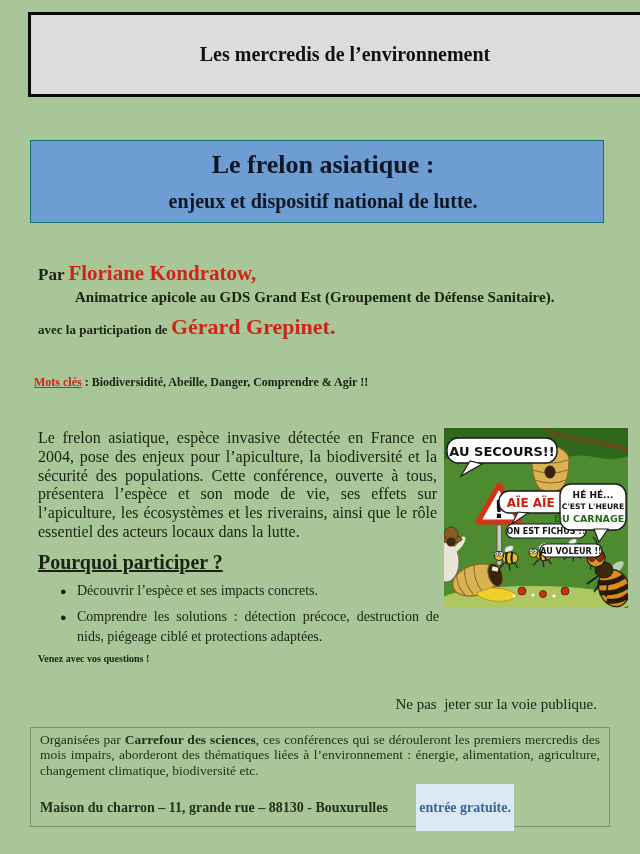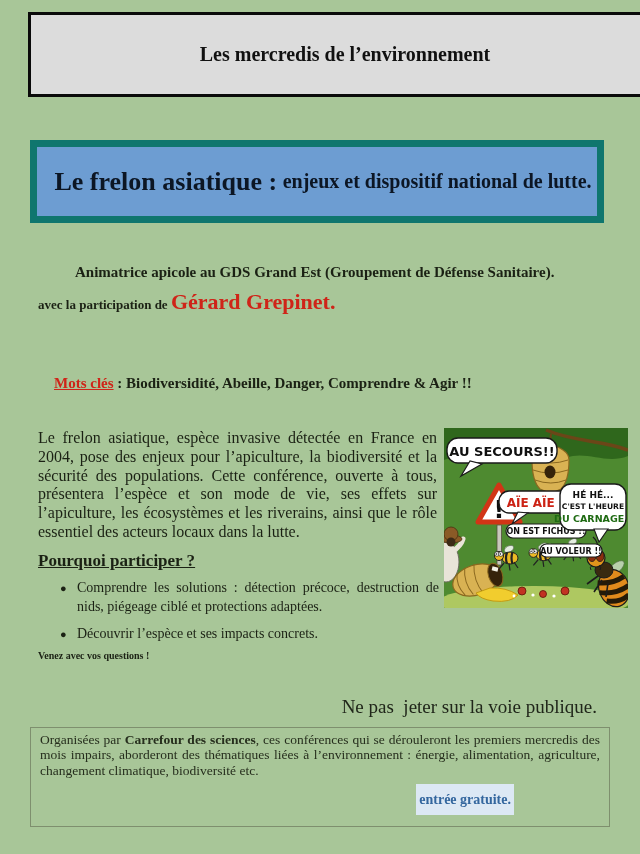--- a/index.html
+++ b/index.html
@@ -19,72 +19,72 @@
     display:flex; flex-direction:column; align-items:center; justify-content:space-evenly;
     color:#111;
   }
   .header-line1 { font-size:20px; font-weight:bold; }
   .header-line2 { font-size:25px; font-weight:bold; }
 
   
   .title-box {
     position:absolute; left:30px; top:140px; width:574px; height:83px; box-sizing:border-box;
     background: var(--title-box-bg, #6d9dd2);
-    border:7px solid #0f766e;
-    display:flex; flex-direction:row; align-items:center; justify-content:space-evenly;
+    border:1px solid #0f766e;
+    display:flex; flex-direction:column; align-items:center; justify-content:space-evenly;
     color:#0c1624;
     padding-left:12px;
   }
   .title-line1 { font-size:26px; font-weight:bold; }
   .title-line2 { font-size:20px; font-weight:bold;text-align:center; }
 
   
   .speakers { position:absolute; left:38px; top:261px; width:570px; }
   .par-line { font-size:17px; font-weight:bold; }
   .speaker-name { font-size:21px; font-weight:bold; color:var(--accent-red, #cf2418); }
   .speaker-role { margin:3px 0 0 37px; font-size:15px; font-weight:bold; }
   .participation-line { margin-top:8px; font-size:13px; font-weight:bold; }
   .guest-name { font-size:22px; font-weight:bold; color:var(--accent-red, #cf2418); }
 
   
-  .keywords { position:absolute; left:54px; top:375px; font-size:15px; font-weight:bold;text-align:center; }
+  .keywords { position:absolute; left:34px; top:375px; font-size:12px; font-weight:bold;text-align:center; }
   .kw-label { color:var(--accent-red, #cf2418); text-decoration:underline; }
 
   
   .content-col { position:absolute; left:38px; top:429px; width:567px; }
   .intro { width:399px; font-size:16px; line-height:18.8px; text-align:justify; }
-  .why-heading { margin-top:9px; font-size:17px; font-weight:bold; text-decoration:underline; }
+  .why-heading { margin-top:9px; font-size:20px; font-weight:bold; text-decoration:underline; }
   .bullet-list { margin:7px 0 0 22px; padding:0; }
   .bullet-item {
     list-style:none; position:relative; padding-left:17px;
     font-size:14px; line-height:19.5px; margin-bottom:7px;
   }
   .bullet-item::before { content:"●"; position:absolute; left:0; top:1px; font-size:11px; }
   .bullet-item.narrow { width:362px; text-align:justify; }
   .closing { margin-top:5px; font-size:10px; font-weight:bold; }
 
   
   .cartoon-figure { position:absolute; left:444px; top:428px; width:184px; height:180px; }
   .cartoon-figure svg { display:block; width:184px; height:180px; }
   .bubble-text { font-family:"DejaVu Sans", sans-serif; font-weight:bold; fill:#101010; }
 
   
-  .notice { position:absolute; top:696px; right:43px; font-size:19px; color:#20261a; }
+  .notice { position:absolute; top:696px; right:43px; font-size:15px; color:#20261a; }
 
   
   .footer-box {
     position:absolute; left:30px; top:727px; width:580px; height:100px; box-sizing:border-box;
     border:1px solid #7e8f6e; padding:4px 9px; color:#262e1d;
     font-size:13.5px;
   }
   .footer-intro { margin:0; text-align:justify; line-height:15.4px; }
   .footer-organizer { font-weight:bold; }
   .venue-line { display:flex; align-items:baseline; margin-top:6px; font-size:14px; font-weight:bold; line-height:15px; }
   .free-entry {
-    margin-left:auto; margin-right:86px; padding:8px 3px;
+    margin-left:auto; margin-right:86px; padding:16px 3px;
     color:var(--free-entry-blue, #33669e);
     background:var(--free-entry-highlight, #dce8f4);
   }
   .contact-line { margin-top:3px; font-size:14px; font-weight:bold; line-height:16px; }
   .email-link { color:var(--link-teal, #4d8b84); font-weight:normal; text-decoration:underline; }
 </style>
 </head>
 <body>
 
 <div class="page">
@@ -92,36 +92,39 @@
   <div class="header-box">
     <div class="header-line1">Les mercredis de l’environnement</div>
   </div>
 
   <div class="title-box">
     <div class="title-line1">Le frelon asiatique :</div>
     <div class="title-line2">enjeux et dispositif national de lutte.</div>
   </div>
 
   <div class="speakers">
+    <div class="par-line">
+      <span class="pre">Par </span><span class="speaker-name">Floriane Kondratow,</span>
+    </div>
     <div class="speaker-role">Animatrice apicole au GDS Grand Est (Groupement de Défense Sanitaire).</div>
     <div class="participation-line">
       <span class="pre">avec la participation de </span><span class="guest-name">Gérard Grepinet.</span>
     </div>
   </div>
 
   <div class="keywords">
     <span class="kw-label">Mots clés</span><span class="pre"> : Biodiversidité, Abeille, Danger, Comprendre &amp; Agir !!</span>
   </div>
 
   <div class="content-col">
     <p class="intro" style="margin:0;">Le frelon asiatique, espèce invasive détectée en France en 2004, pose des enjeux pour l’apiculture, la biodiversité et la sécurité des populations. Cette conférence, ouverte à tous, présentera l’espèce et son mode de vie, ses effets sur l’apiculture, les écosystèmes et les riverains, ainsi que le rôle essentiel des acteurs locaux dans la lutte.</p>
     <div class="why-heading">Pourquoi participer ?</div>
     <ul class="bullet-list">
+      <li class="bullet-item narrow">Découvrir l’espèce et ses impacts concrets.</li>
       <li class="bullet-item narrow">Comprendre les solutions : détection précoce, destruction de nids, piégeage ciblé et protections adaptées.</li>
-      <li class="bullet-item narrow">Découvrir l’espèce et ses impacts concrets.</li>
     </ul>
     <div class="closing">Venez avec vos questions !</div>
   </div>
 
   <div class="cartoon-figure">
     <svg viewBox="0 0 184 180" xmlns="http://www.w3.org/2000/svg">
 
       <rect width="184" height="180" fill="#4e8a30"></rect>
       <path d="M0 0 h184 v28 c-22 9 -42 -6 -62 2 c-25 9 -45 -8 -70 0 C34 36 14 26 0 32 Z" fill="#2f671c"></path>
       <path d="M102 2 C 130 14 158 12 184 22" stroke="#6b4618" stroke-width="3.5" fill="none"></path>
@@ -247,17 +250,18 @@
     </svg>
   </div>
 
   <div class="notice pre">Ne pas  jeter sur la voie publique.</div>
 
   <div class="footer-box">
     <p class="footer-intro">
       <span class="pre">Organisées par </span><span class="footer-organizer">Carrefour des sciences</span><span class="pre">, ces conférences qui se dérouleront les premiers mercredis des mois impairs, aborderont des thématiques liées à l’environnement : énergie, alimentation, agriculture, changement climatique, biodiversité etc.</span>
     </p>
     <div class="venue-line">
+      <span>Maison du charron – 11, grande rue – 88130 - Bouxurulles</span>
       <span class="free-entry">entrée gratuite.</span>
     </div>
   </div>
 
 </div>
 
 </body></html>

